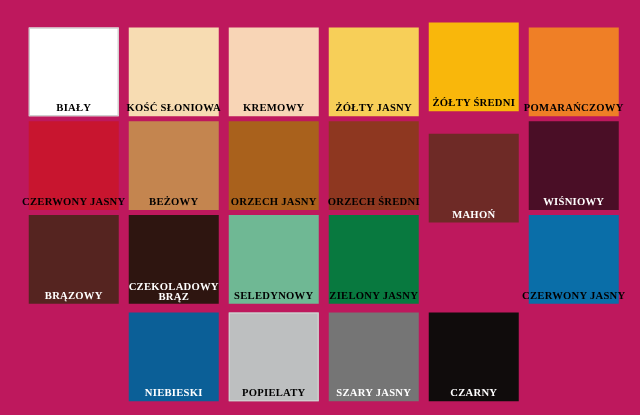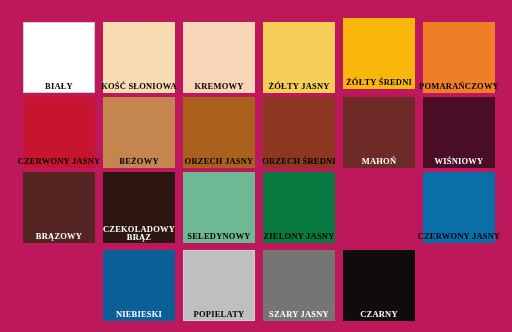--- a/index.html
+++ b/index.html
@@ -107,21 +107,21 @@
         <div class="swatch-label" style="color: rgb(0, 0, 0);">BEŻOWY</div>
       </div>
       <div class="swatch-cell" style="left: 183px; top: 97px;">
         <div class="swatch-chip" style="background: rgb(169, 97, 28);"></div>
         <div class="swatch-label" style="color: rgb(0, 0, 0);">ORZECH JASNY</div>
       </div>
       <div class="swatch-cell" style="left: 263px; top: 97px;">
         <div class="swatch-chip" style="background: rgb(142, 55, 32);"></div>
         <div class="swatch-label" style="color: rgb(0, 0, 0);">ORZECH ŚREDNI</div>
       </div>
-      <div class="swatch-cell" style="left: 343px; top: 97px; padding-left: 28px;">
+      <div class="swatch-cell" style="left: 343px; top: 107px; padding-left: 28px;">
         <div class="swatch-chip" style="background: rgb(110, 42, 38);"></div>
         <div class="swatch-label" style="color: rgb(255, 255, 255);">MAHOŃ</div>
       </div>
       <div class="swatch-cell" style="left: 423px; top: 97px;">
         <div class="swatch-chip" style="background: rgb(74, 14, 38);"></div>
         <div class="swatch-label" style="color: rgb(255, 255, 255);">WIŚNIOWY</div>
       </div>
       <div class="swatch-cell" style="left: 23px; top: 172px;">
         <div class="swatch-chip" style="background: rgb(85, 36, 32);"></div>
         <div class="swatch-label" style="color: rgb(255, 255, 255);">BRĄZOWY</div>

